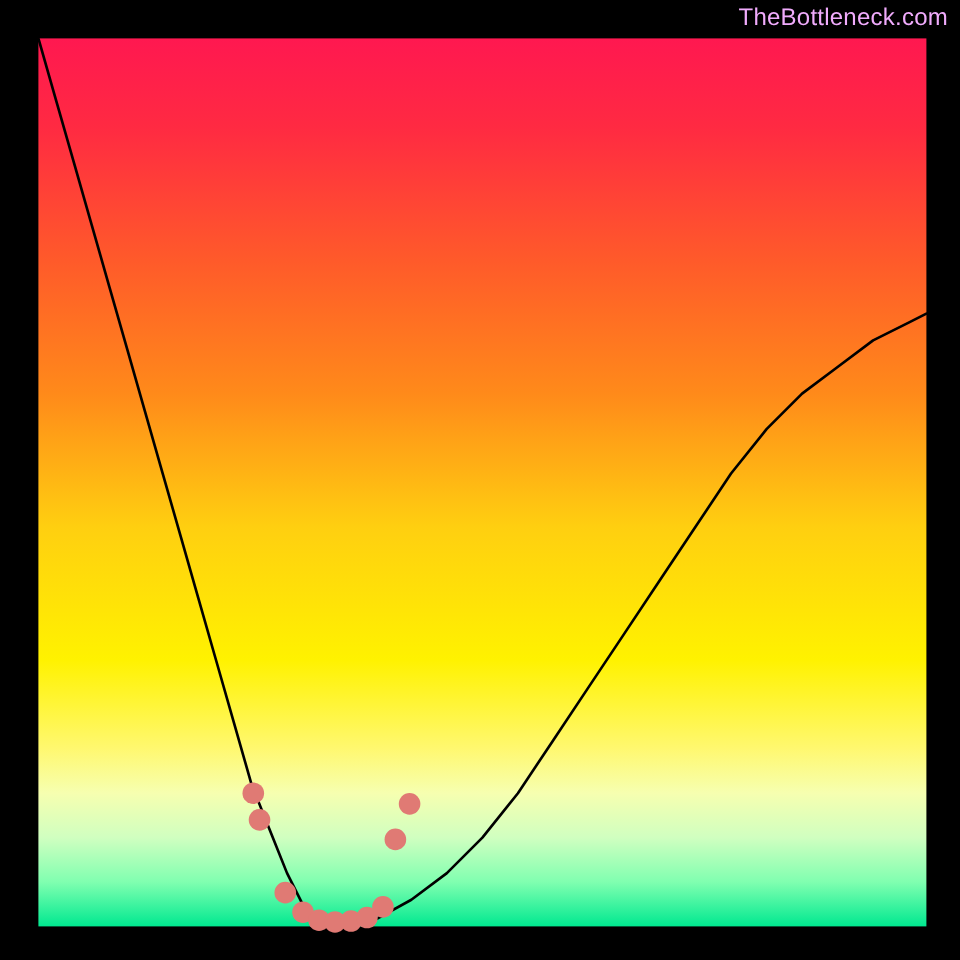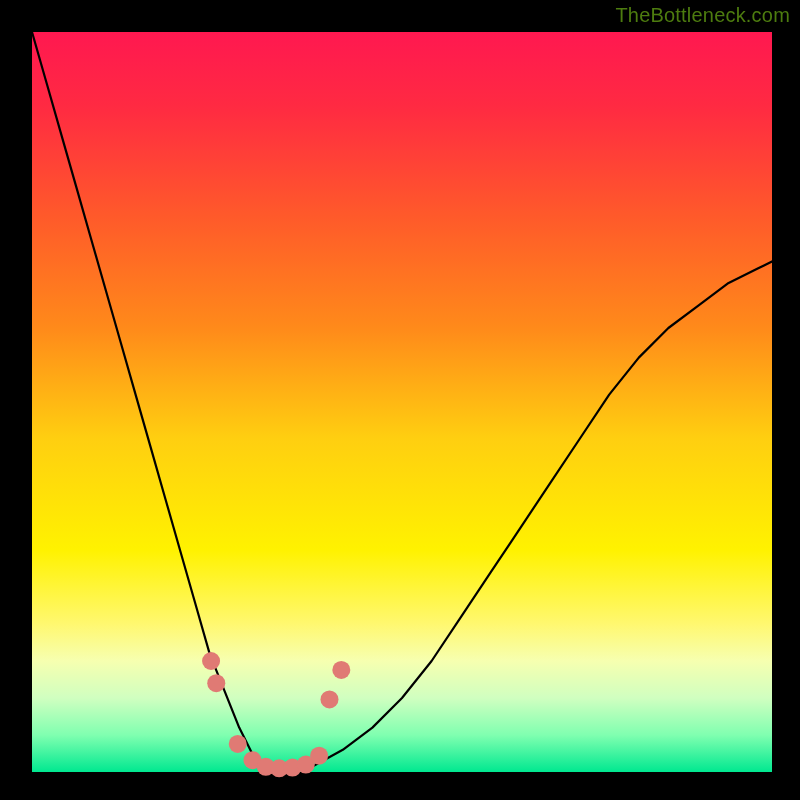--- a/index.html
+++ b/index.html
@@ -15,21 +15,21 @@
     position: absolute;
     top: 0;
     left: 0;
     width: 800px;
     height: 800px;
   }
   .watermark {
     position: absolute;
     top: 4px;
     right: 10px;
-    color: #4d7c0f;
+    color: #f0abfc;
     font-size: 20px;
     font-weight: 400;
     letter-spacing: 0.2px;
   }
 </style>
 </head>
 <body>
 
 <div class="canvas-wrap">
   <svg id="chart-svg" width="800" height="800" viewBox="0 0 800 800">

